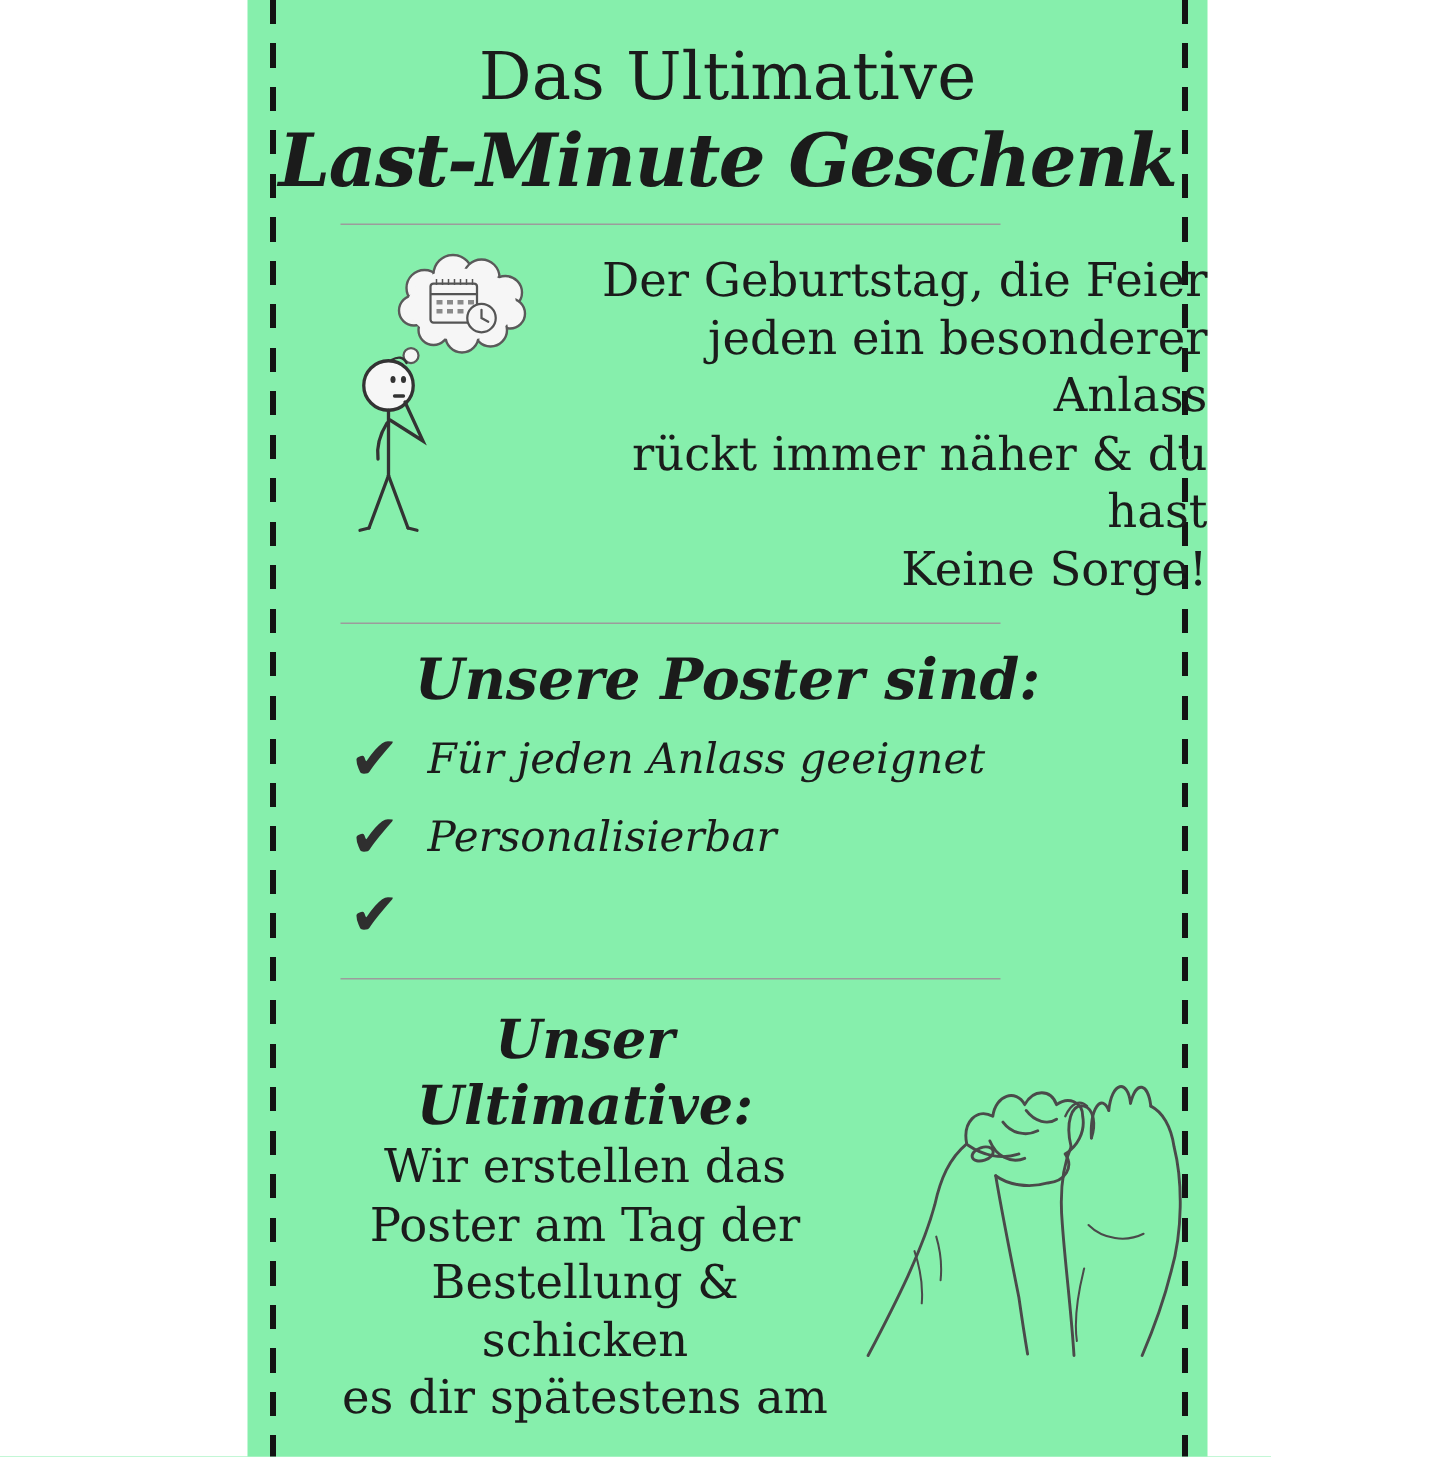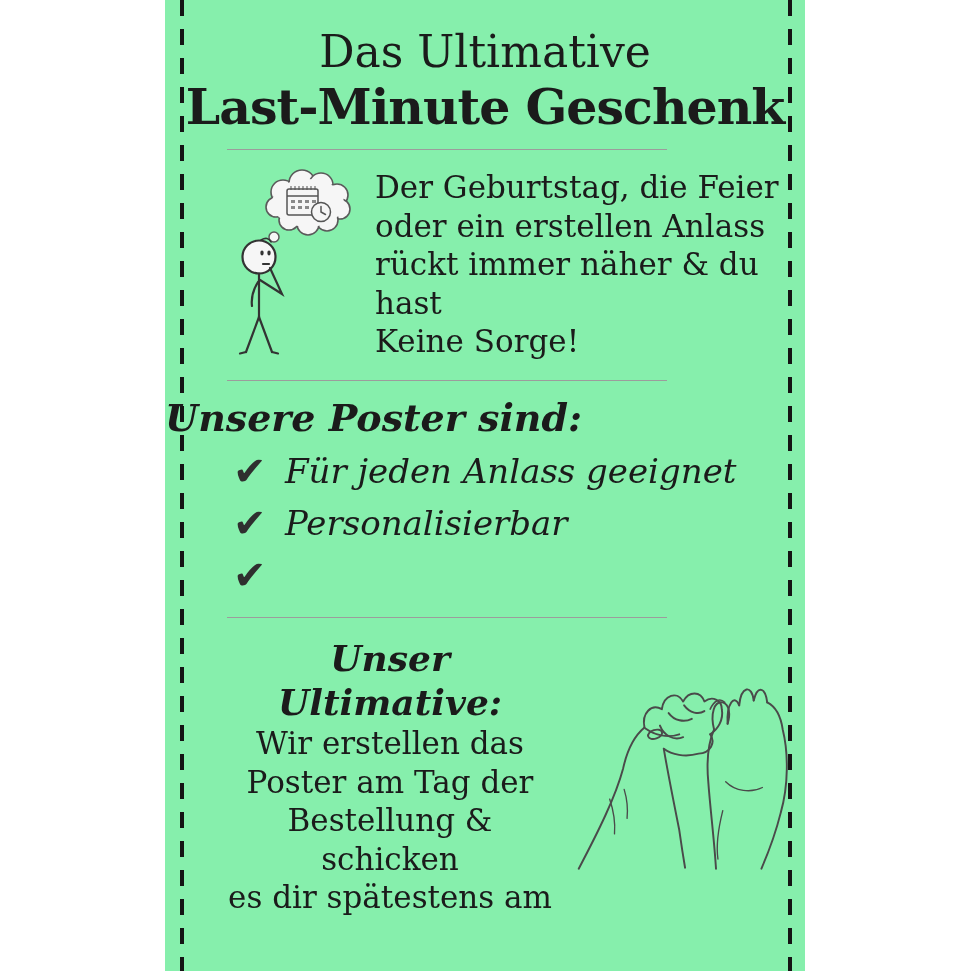--- a/index.html
+++ b/index.html
@@ -13,37 +13,37 @@
   }
   .dash{
     position:absolute;top:0;bottom:0;width:4px;
     background:repeating-linear-gradient(to bottom,#141414 0 16px,transparent 16px 29px);
   }
   .dash.left{left:15px;}
   .dash.right{right:13px;}
   .content{position:relative;height:100%;}
   .title{ text-align:center;margin:0;padding-top:26px;font-weight:400; }
   .title .l1{font-size:44px;line-height:52px;display:block;}
-  .title .l2{font-size:49px;line-height:58px;display:block;font-weight:bold;letter-spacing:-1px;}
+  .title .l2{font-size:49px;line-height:58px;display:block;font-weight:bold;font-style:italic;letter-spacing:-1px;}
   .divider{height:1px;width:440px;margin-left:62px;background:#9c9c9c;}
   .d1{margin-top:13px;}
   .d2{margin-top:16px;}
   .d3{margin-top:16px;}
   .intro{display:flex;margin-top:12px;align-items:flex-start;}
   .intro .figure{margin-left:56px;flex:none;}
-  .intro .text{width:436px;margin-left:2px;margin-top:6px;text-align:left;font-size:31px;line-height:38.5px;}
+  .intro .text{width:436px;margin-left:2px;margin-top:6px;text-align:right;font-size:31px;line-height:38.5px;}
   .features{margin-top:14px;}
-  .features .heading{text-align:left;font-size:38px;line-height:46px;font-weight:bold;font-style:italic;margin:0;}
+  .features .heading{text-align:center;font-size:38px;line-height:46px;font-weight:bold;font-style:italic;margin:0;}
   .features .list{margin-top:4px;padding-left:68px;}
   .feature-row{display:flex;align-items:center;height:52px;}
   .feature-row .check{
     font-family:"DejaVu Sans", sans-serif;font-style:normal;
     font-size:40px;color:#2f2f2f;width:52px;flex:none;line-height:52px;
   }
-  .feature-row .label{font-size:34px;font-style:italic;line-height:52px;}
+  .feature-row .label{font-size:28px;font-style:italic;line-height:52px;}
   .promise{display:flex;margin-top:18px;}
   .promise .col{width:346px;margin-left:52px;flex:none;text-align:center;}
   .promise .heading{font-size:36px;line-height:44px;font-weight:bold;font-style:italic;margin:0;text-align:center;}
   .promise .ptext{font-size:31px;line-height:38.5px;}
   .promise .hands{margin-left:8px;margin-top:8px;flex:none;}
   svg .bg{fill:#f6f6f6;}
 </style>
 </head>
 <body>
 
@@ -111,21 +111,21 @@
             <path d="M51,190 l6,1.5"></path>
           </g>
           <g fill="#333" stroke="none">
             <ellipse cx="41" cy="91" rx="1.7" ry="2.4"></ellipse>
             <ellipse cx="48" cy="91" rx="1.7" ry="2.4"></ellipse>
           </g>
         </svg>
       </div>
       <div class="text">
         <div>Der Geburtstag, die Feier</div>
-        <div>oder ein erstellen Anlass</div>
+        <div>jeden ein besonderer Anlass</div>
         <div>rückt immer näher &amp; du hast</div>
         <div>Keine Sorge!</div>
       </div>
     </div>
 
     <div class="divider d2"></div>
 
     <div class="features">
       <h2 class="heading">Unsere Poster sind:</h2>
       <div class="list">

